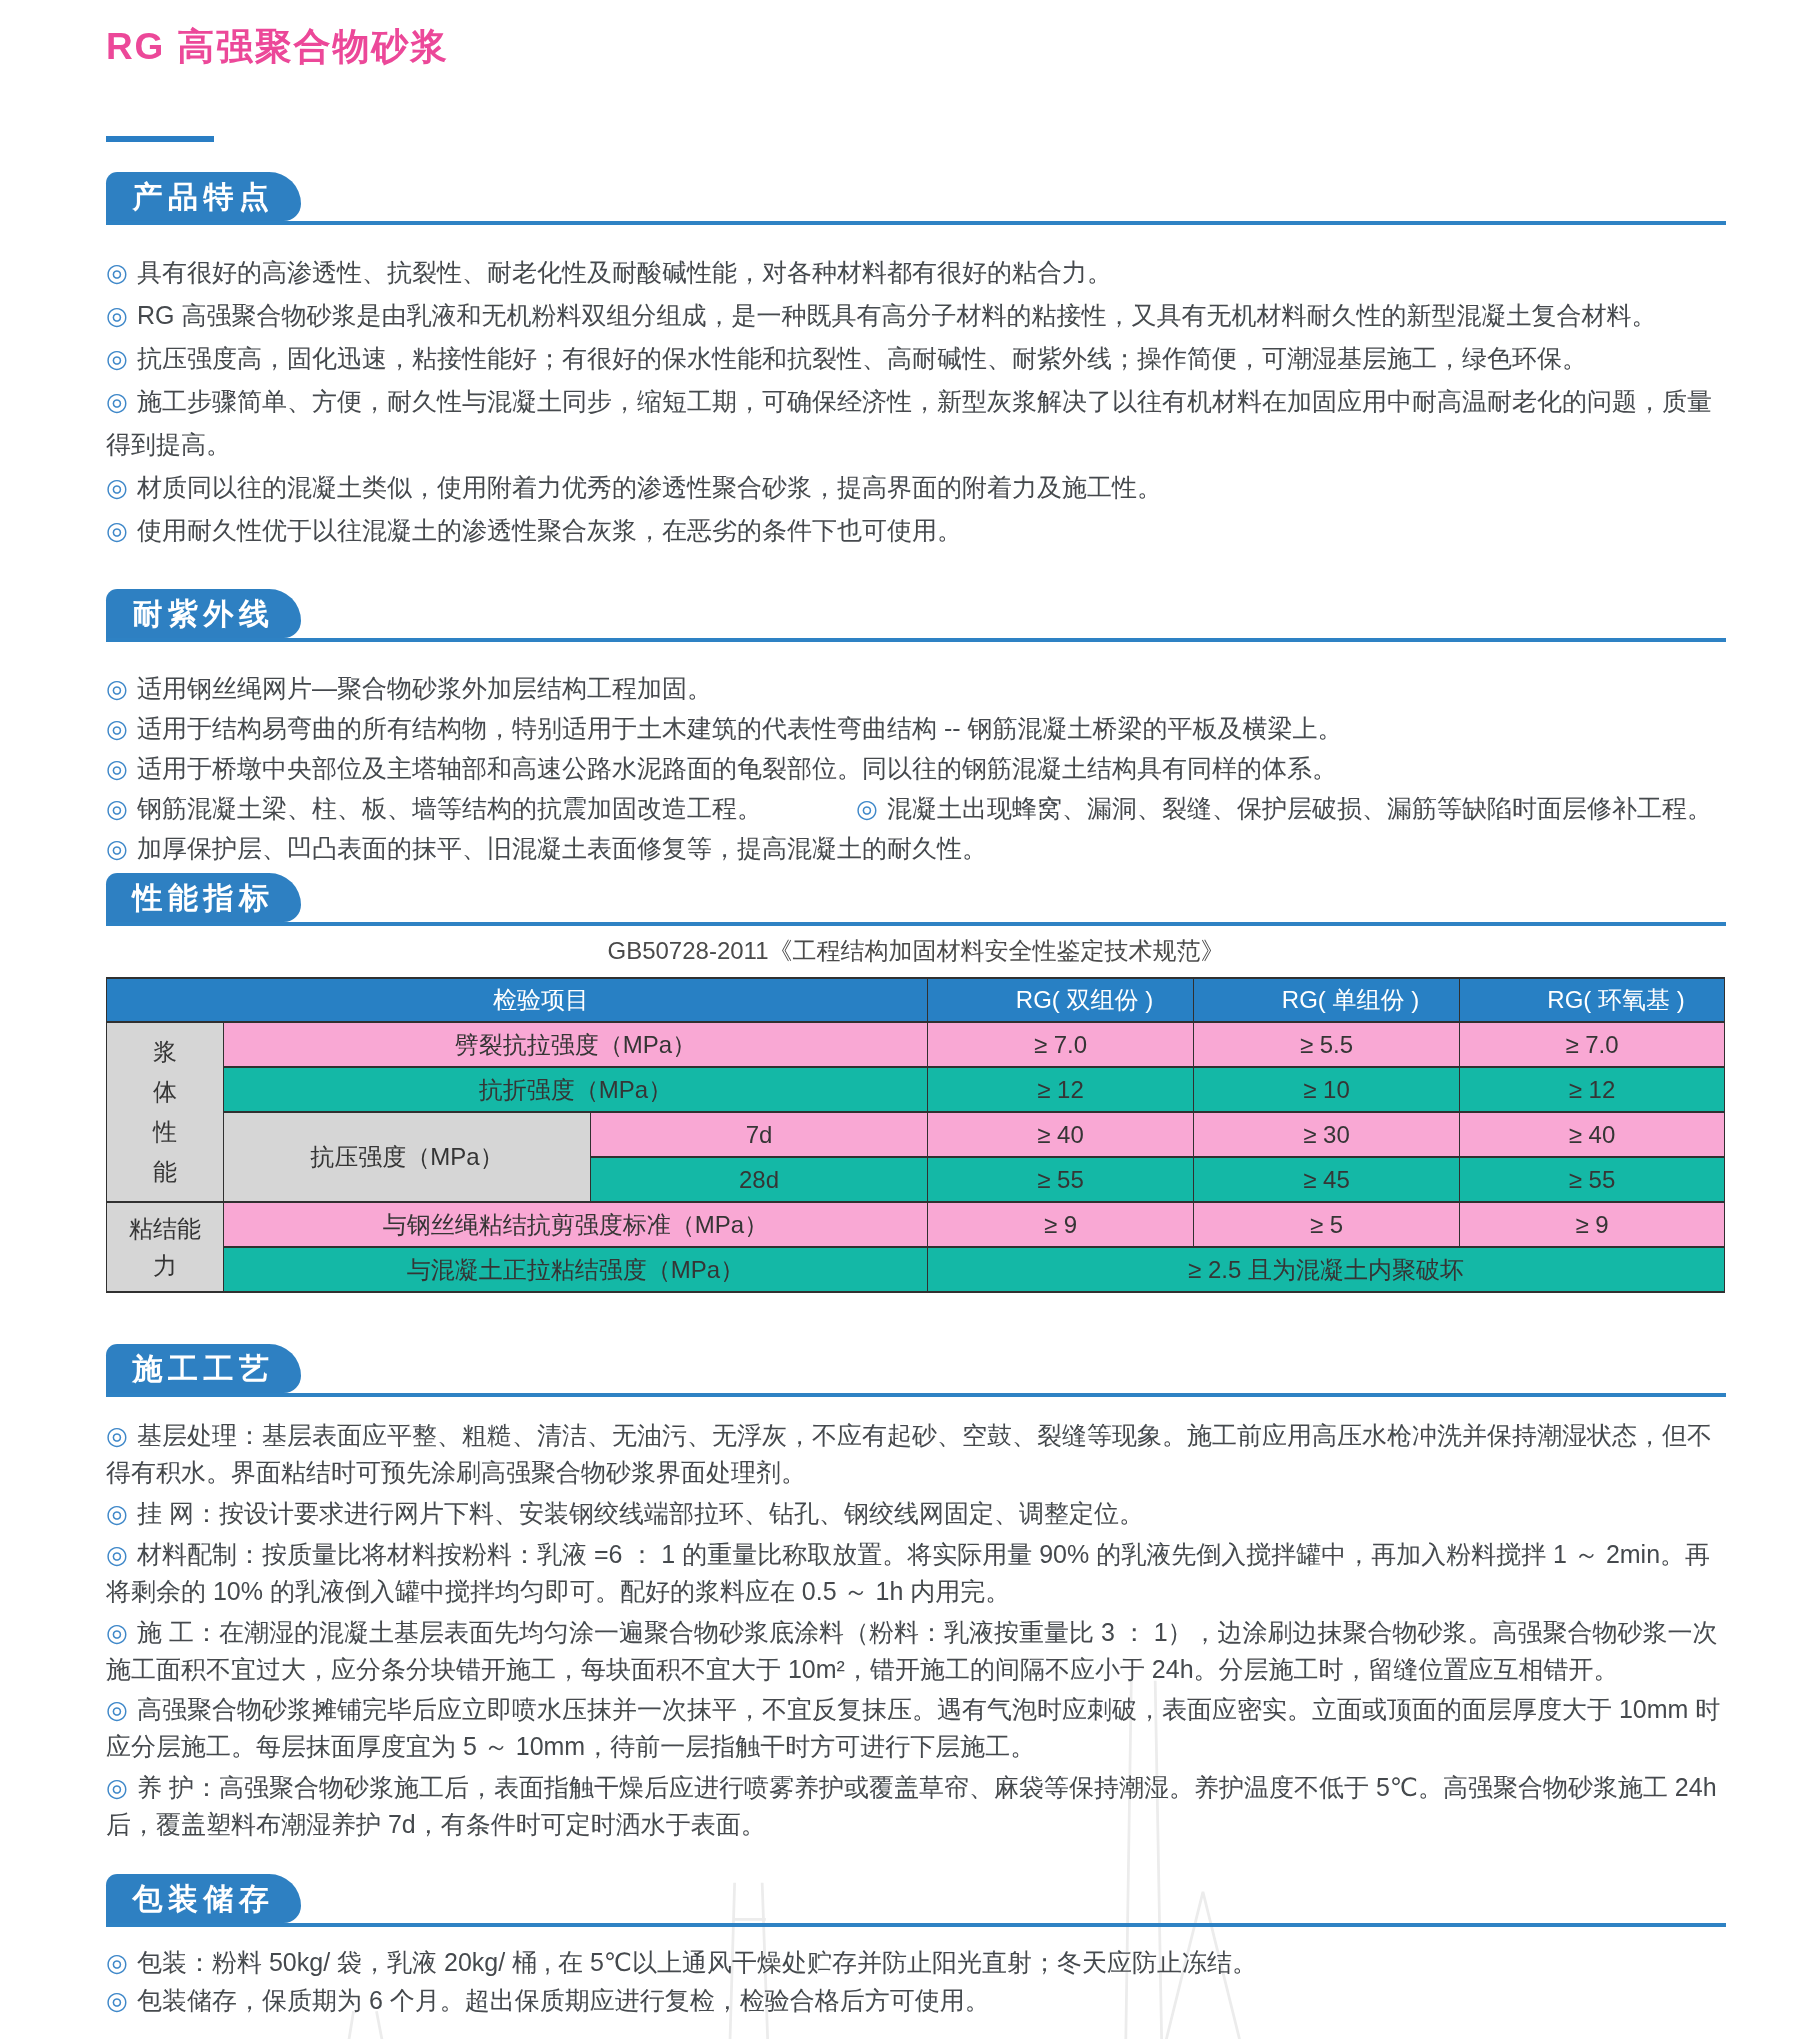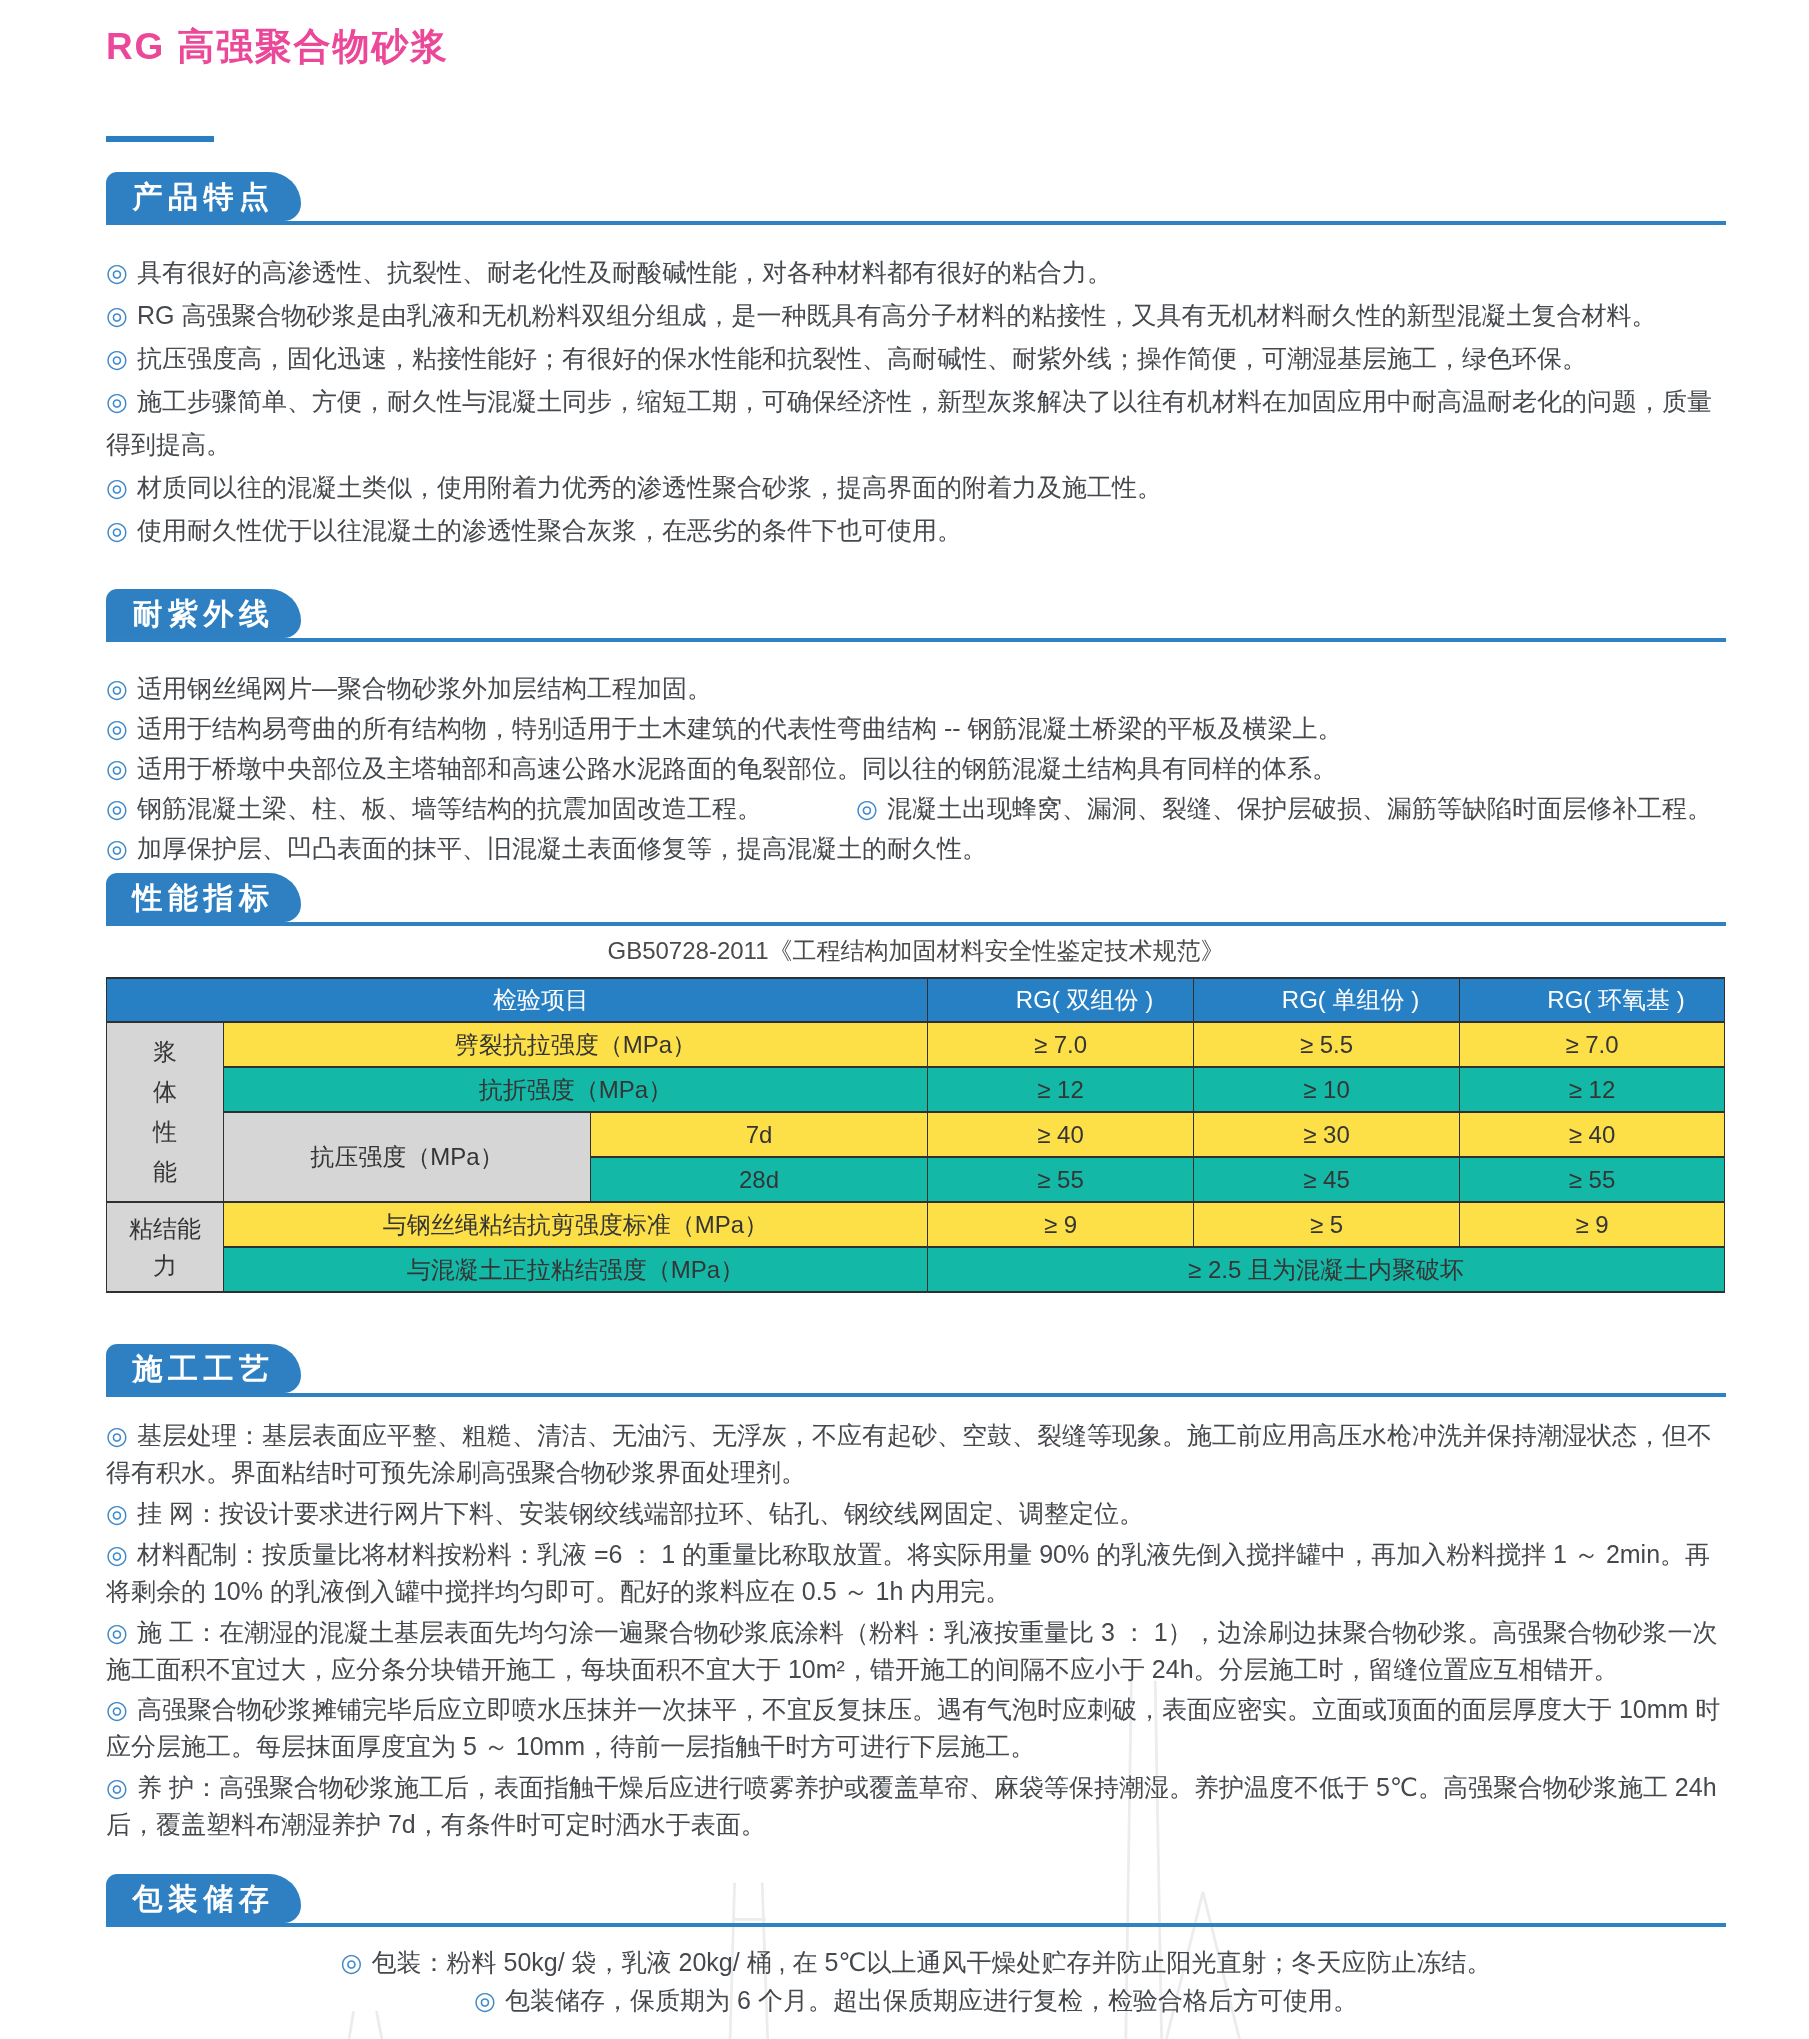--- a/index.html
+++ b/index.html
@@ -24,40 +24,40 @@
   }
 
   
   .list{padding-top:26px;font-size:25px;}
   .list p{margin:0;}
   .features .bullet{line-height:43px;}
   .scope .bullet{line-height:40px;}
   .process{padding-top:20px;}
   .process .bullet{line-height:37px;margin-bottom:3.7px;}
   .packaging{padding-top:16.5px;}
-  .packaging .bullet{line-height:38px;text-align:center;}
+  .packaging .bullet{line-height:38px;}
   .bullet-icon{color:#3f88c9;margin-right:9.2px;}
   .bullet-row{display:flex;}
   .bullet-row .second{margin-left:94px;}
 
   
   .tbl-caption{margin-top:11px;text-align:center;font-size:24px;color:#4a4a4a;line-height:27.5px;}
   table.perf{
     margin-top:13px;border-collapse:collapse;table-layout:fixed;width:1619px;
     font-size:24px;color:#353535;
   }
   table.perf th,table.perf td{
     border:1.8px solid #303030;border-top-width:2.8px;border-bottom-width:2.8px;
     text-align:center;vertical-align:middle;padding:0;
   }
   table.perf th{
     background:#2880c4;color:#ffffff;font-weight:normal;height:42px;padding-left:48px;
   }
   table.perf td{height:43px;background:#14b8a6;}
-  tr.gray td{background:#fde047;}
+  tr.gray td{background:#f9a8d4;}
   td.cell-gray{background:#d6d6d6 !important;}
   .vtext{margin:0 auto;word-break:break-all;text-align:center;}
   .vtext.v1{width:27.5px;line-height:40px;}
   .vtext.v3{width:78px;line-height:37px;}
 
   
   .mt-sec1{margin-top:30px;}
   .mt-sec2{margin-top:37px;}
   .mt-sec3{margin-top:4.6px;}
   .mt-sec4{margin-top:51px;}

